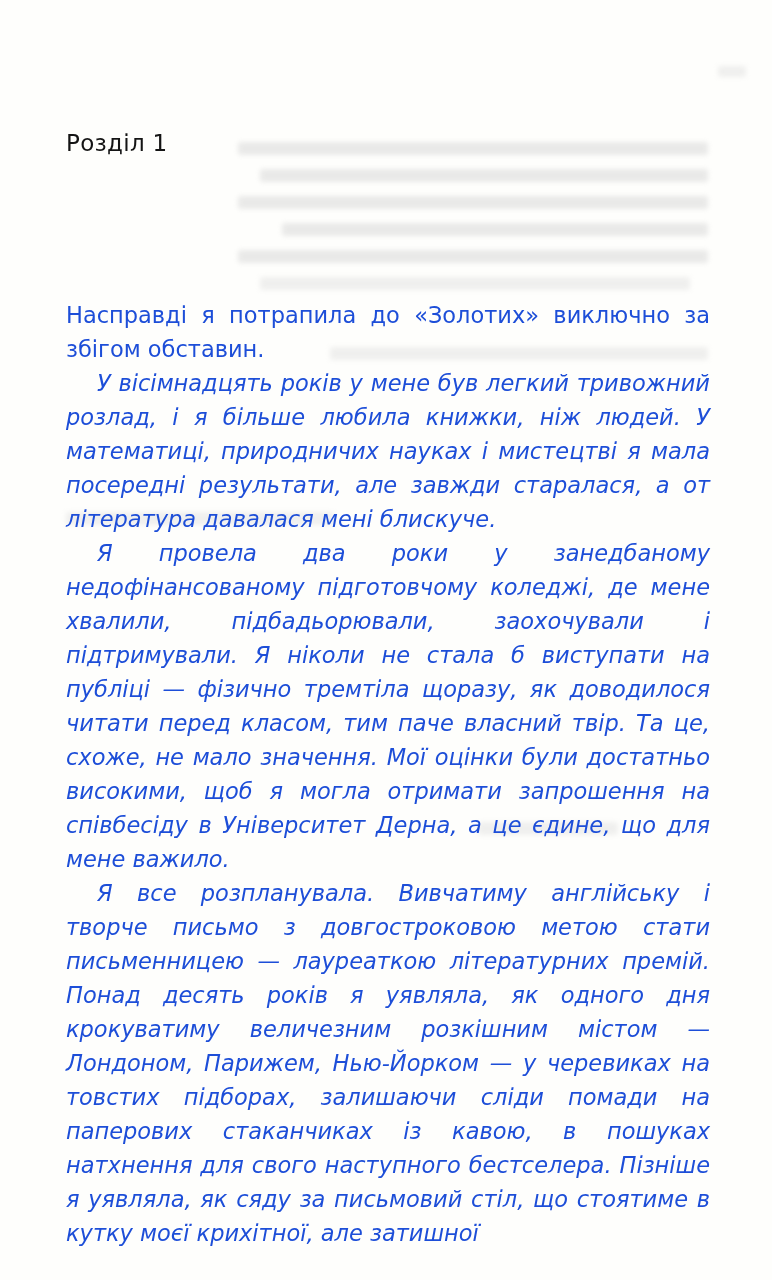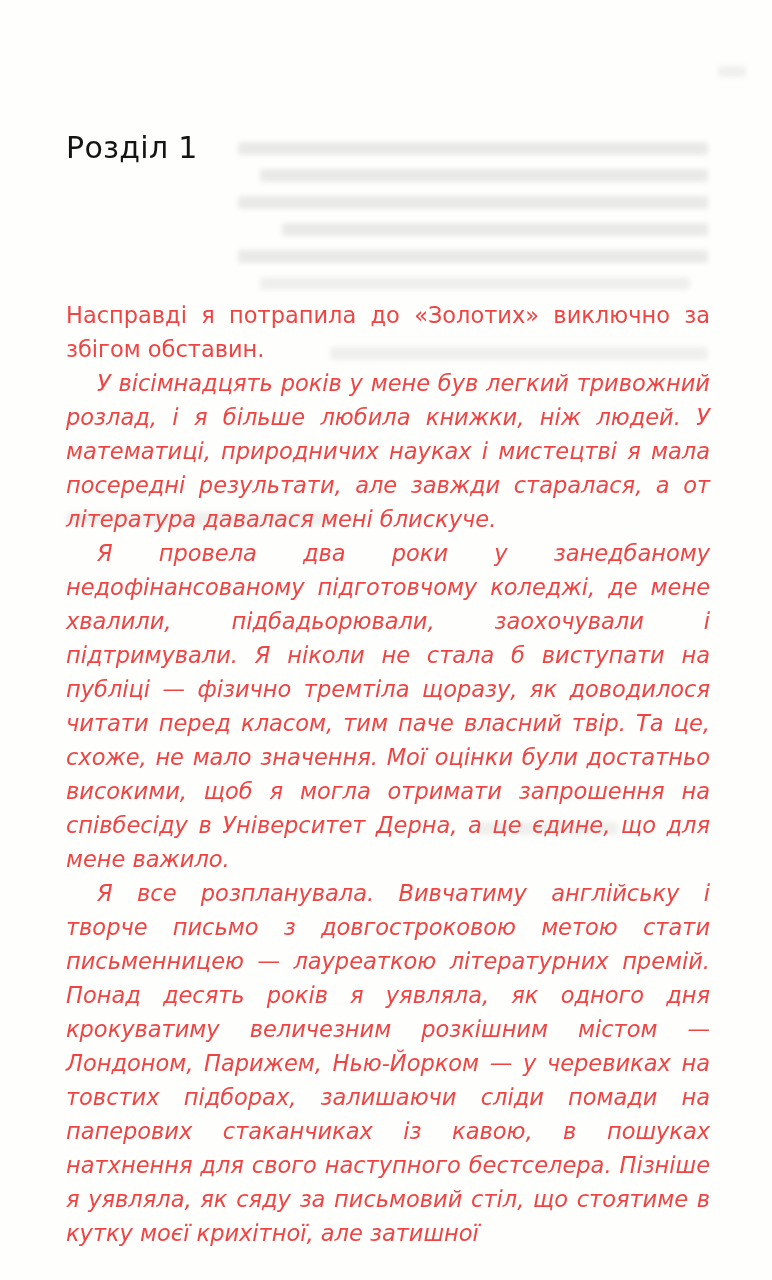--- a/index.html
+++ b/index.html
@@ -27,34 +27,34 @@
     filter: blur(2.4px);
     border-radius: 3px;
     pointer-events: none;
   }
   .ghost.light { opacity: 0.26; }
   .chapter-heading {
     position: absolute;
     left: 66px;
     top: 130px;
     margin: 0;
-    font-size: 30px;
+    font-size: 23px;
     font-weight: 400;
     letter-spacing: 0.3px;
     color: #141414;
   }
   .body-text {
     position: absolute;
     left: 66px;
     top: 298px;
     width: 644px;
     font-size: 22.5px;
     line-height: 34px;
     text-align: justify;
-    color: #ef4444;
+    color: #1d4ed8;
   }
   .body-text p { margin: 0; }
   .body-text p.indent { text-indent: 31px; font-style: italic; }
 </style>
 </head>
 <body>
 
 <div class="page">
 
   <div class="ghost light" style="top:66px;left:718px;width:28px;height:11px;"></div>

